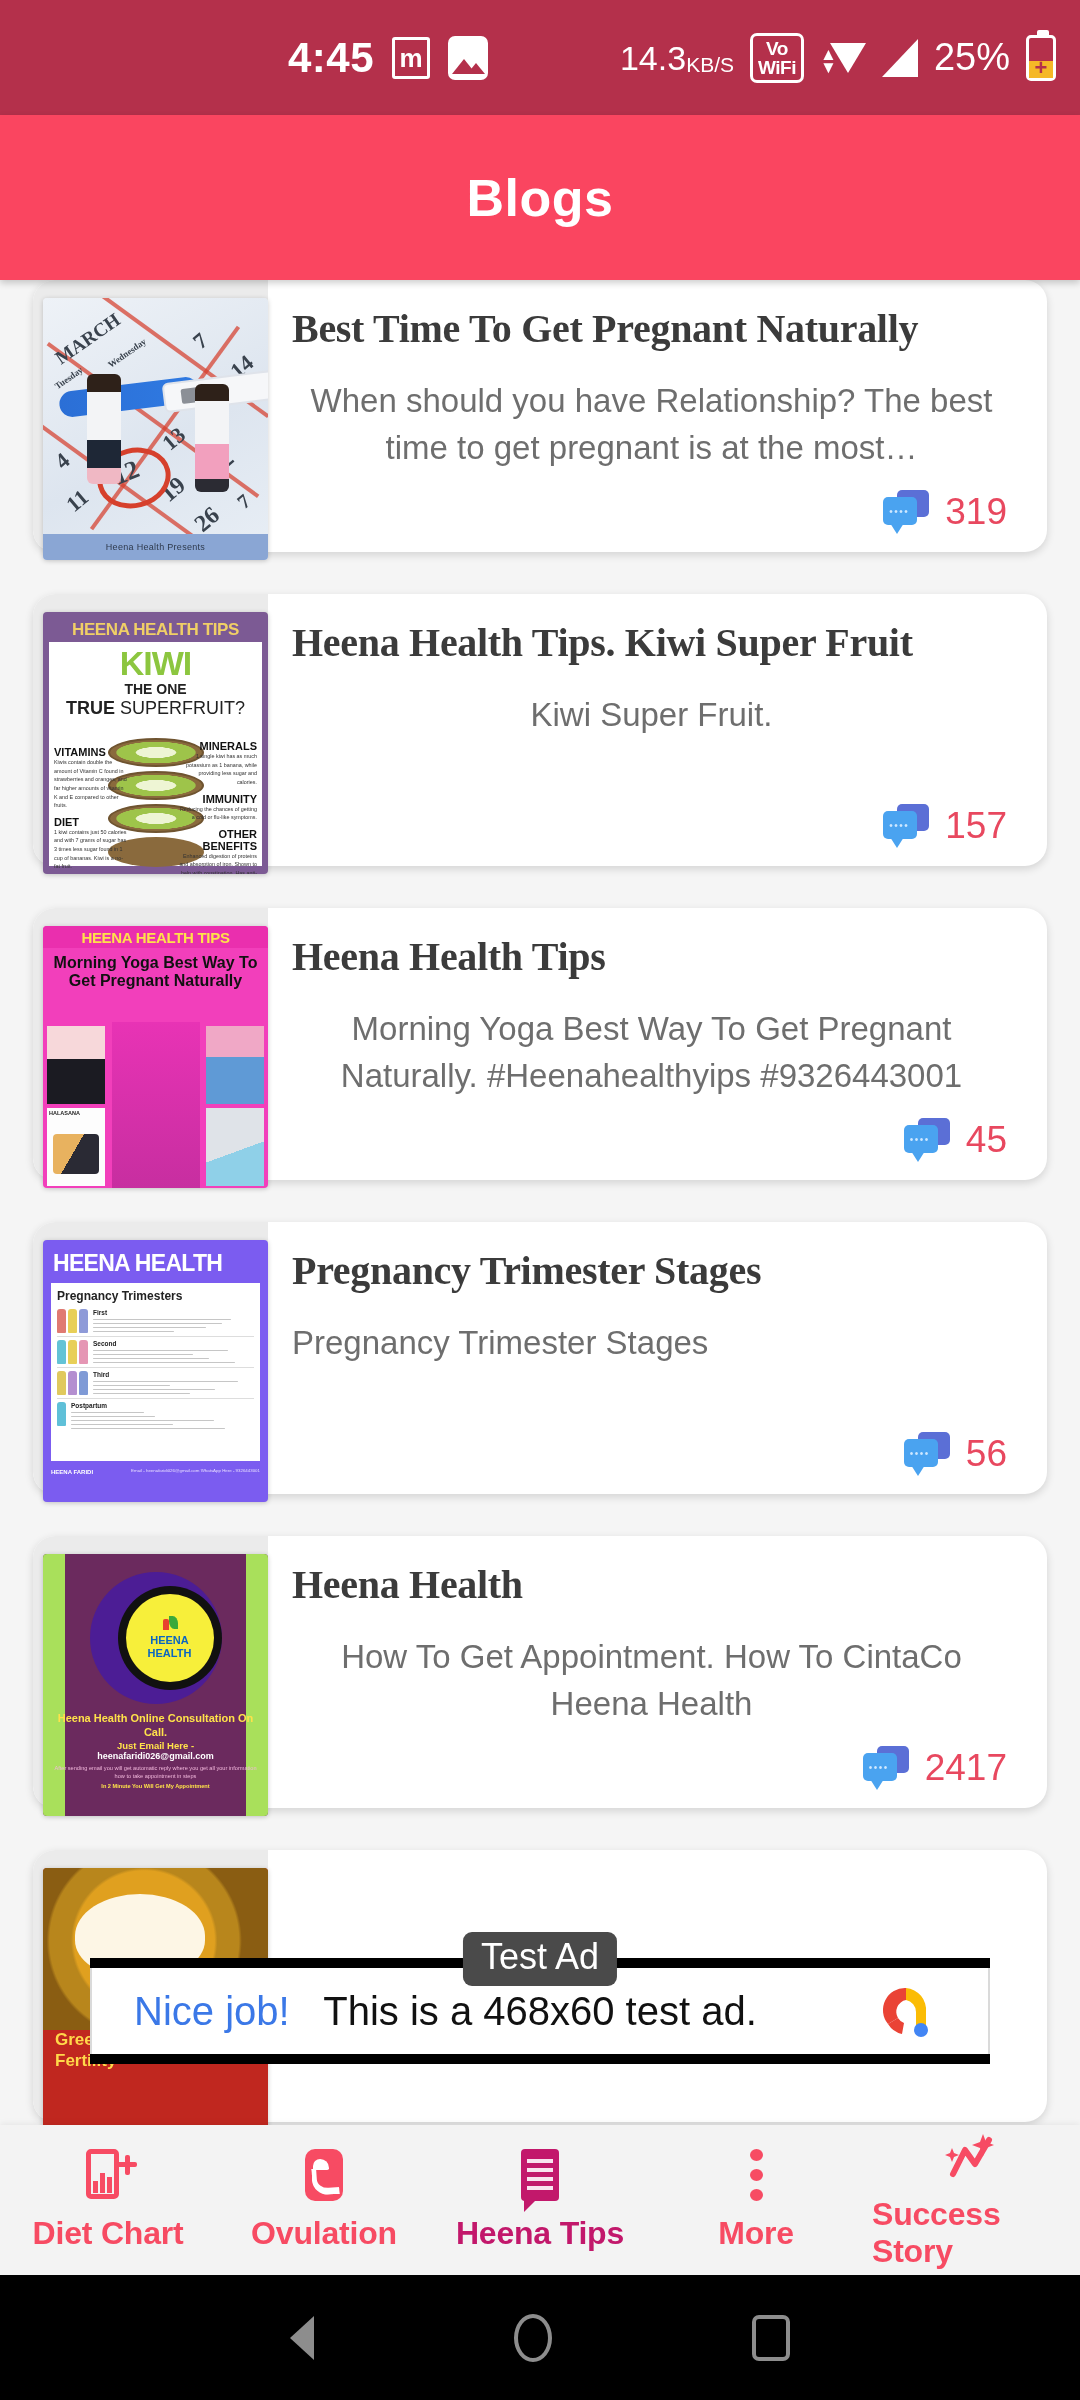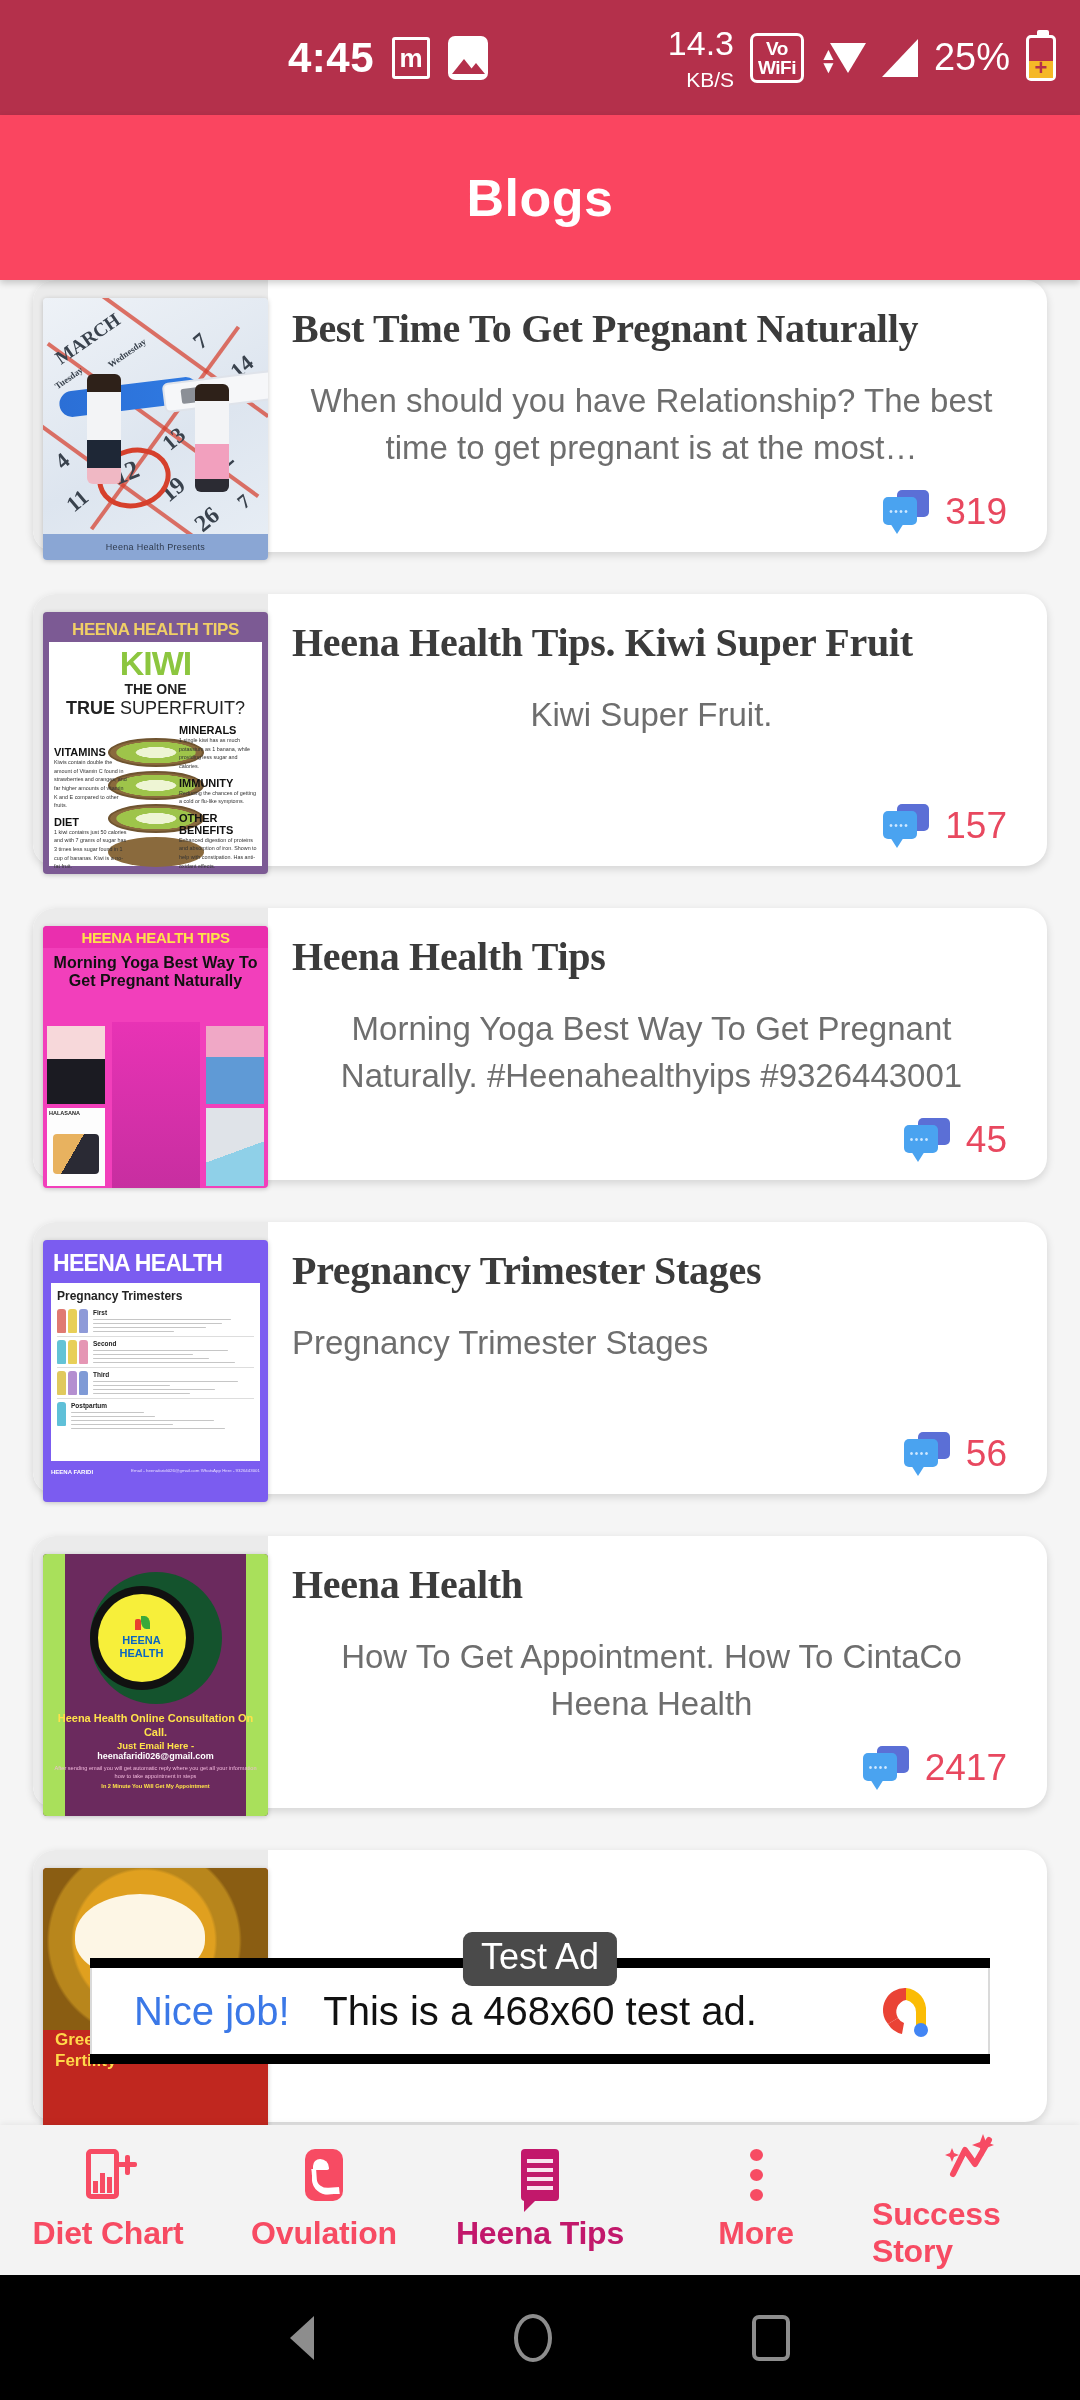--- a/index.html
+++ b/index.html
@@ -34,21 +34,21 @@
     border-left: 12px solid transparent; border-right: 12px solid transparent;
     border-bottom: 15px solid #b4304b;
   }
   .ico-photo::before {
     content: ""; position: absolute; bottom: 6px; right: 3px;
     width: 0; height: 0;
     border-left: 9px solid transparent; border-right: 9px solid transparent;
     border-bottom: 11px solid #b4304b;
   }
   .sb-right { display: flex; align-items: center; gap: 16px; margin-left: auto; margin-right: 24px; }
-  .sb-speed { display: flex; flex-direction: column; align-items: flex-end; line-height: 1; }
+  .sb-speed { display: flex; flex-direction: row; align-items: flex-end; line-height: 1; }
   .sb-speed .v { font-size: 34px; font-weight: 500; }
   .sb-speed .u { font-size: 21px; font-weight: 500; margin-top: 9px; }
   .ico-vowifi {
     border: 3px solid #fff; border-radius: 7px; padding: 3px 5px;
     display: flex; flex-direction: column; align-items: center; line-height: 1;
   }
   .ico-vowifi span { font-size: 19px; font-weight: bold; letter-spacing: -0.5px; }
   .ico-wifi { position: relative; width: 46px; height: 40px; display:flex; align-items:center; }
   .ico-wifi .fan {
     width: 0; height: 0; margin-left: 10px;
@@ -175,21 +175,21 @@
   .t2 .kw { text-align:center; color:#8cc63f; font-size:34px; font-weight:bold; line-height:0.9; letter-spacing:-1px;}
   .t2 .l2 { text-align:center; color:#222; font-size:14px; font-weight:bold; margin-top:2px;}
   .t2 .l3 { text-align:center; color:#222; font-size:18px; margin-top:1px; font-weight:500;}
   .t2 .l3 b { font-weight:bold; }
   .t2 .kiwi { position:absolute; left:50%; transform:translateX(-50%); top:96px; width:96px; }
   .t2 .kiwi .sl { height:29px; margin-bottom:4px; border-radius:50%;
     background: radial-gradient(ellipse at center,#eef5d4 0 30%,#9ec44a 32% 60%,#8a6a3d 62% 100%);
     border:2px solid #6f5430; }
   .t2 .kiwi .whole { height:30px; border-radius:50%; background:#8a6a3d; }
   .t2 .colL { position:absolute; left:5px; top:98px; width:74px; }
-  .t2 .colR { position:absolute; right:5px; top:76px; width:78px; }
+  .t2 .colR { position:absolute; right:5px; top:92px; width:78px; text-align:right; }
   .t2 .hd { font-size:11px; font-weight:bold; color:#111; margin-top:6px;}
   .t2 .bd { font-size:5.4px; color:#333; line-height:1.6; }
 
   .t3 { background:#f23fbb; position:relative; }
   .t3 .hdr { height:22px; background:#ea2fae; display:flex; align-items:center; justify-content:center;
     color:#ffe04a; font-size:15px; font-weight:bold; letter-spacing:-0.3px; }
   .t3 .sub { padding:6px 8px; text-align:center; color:#111; font-size:16px; font-weight:bold; line-height:1.12;
     font-family:"Liberation Sans",sans-serif; }
   .t3 .grid { position:absolute; top:96px; left:0; width:100%; bottom:0; }
   .t3 .gi { position:absolute; }
@@ -208,22 +208,22 @@
   .t4 .txt .h { font-size:6.5px; font-weight:bold; color:#222; }
   .t4 .txt .l { height:1.5px; background:#c6c6c6; margin-top:2.5px; border-radius:1px;}
   .t4 .foot { display:flex; justify-content:space-between; align-items:flex-end; margin-top:7px; }
   .t4 .foot .nm { color:#fff; font-size:6px; font-weight:bold; }
   .t4 .foot .em { color:#e6dcff; font-size:4.4px; text-align:right; line-height:1.5; }
 
   .t5 { background:#6b2a5e; position:relative; }
   .t5 .edgeL, .t5 .edgeR { position:absolute; top:0; bottom:0; width:22px; background:#a9e05b; }
   .t5 .edgeL{left:0;} .t5 .edgeR{right:0;}
   .t5 .ring { position:absolute; left:50%; top:18px; transform:translateX(-50%);
-    width:132px; height:132px; border-radius:50%; background:#14532d;
-    display:flex; align-items:center; justify-content:flex-start; }
+    width:132px; height:132px; border-radius:50%; background:#4c1d95;
+    display:flex; align-items:center; justify-content:flex-end; }
   .t5 .ring .in { width:104px; height:104px; border-radius:50%; background:#111;
     display:flex; align-items:center; justify-content:center; }
   .t5 .ring .in2 { width:88px; height:88px; border-radius:50%; background:#f7ef3a;
     display:flex; flex-direction:column; align-items:center; justify-content:center; }
   .t5 .ring .lg { font-size:11px; font-weight:bold; color:#0a66c2; line-height:1.2; text-align:center; }
   .t5 .leaf { width:16px; height:16px; margin-bottom:2px; position:relative;}
   .t5 .leaf::before { content:""; position:absolute; left:1px; top:3px; width:6px; height:11px;
     background:#e8402e; border-radius:2px 2px 0 0;}
   .t5 .leaf::after { content:""; position:absolute; left:7px; top:0; width:9px; height:13px;
     background:#3aa93a; border-radius:0 60% 0 60%;}

